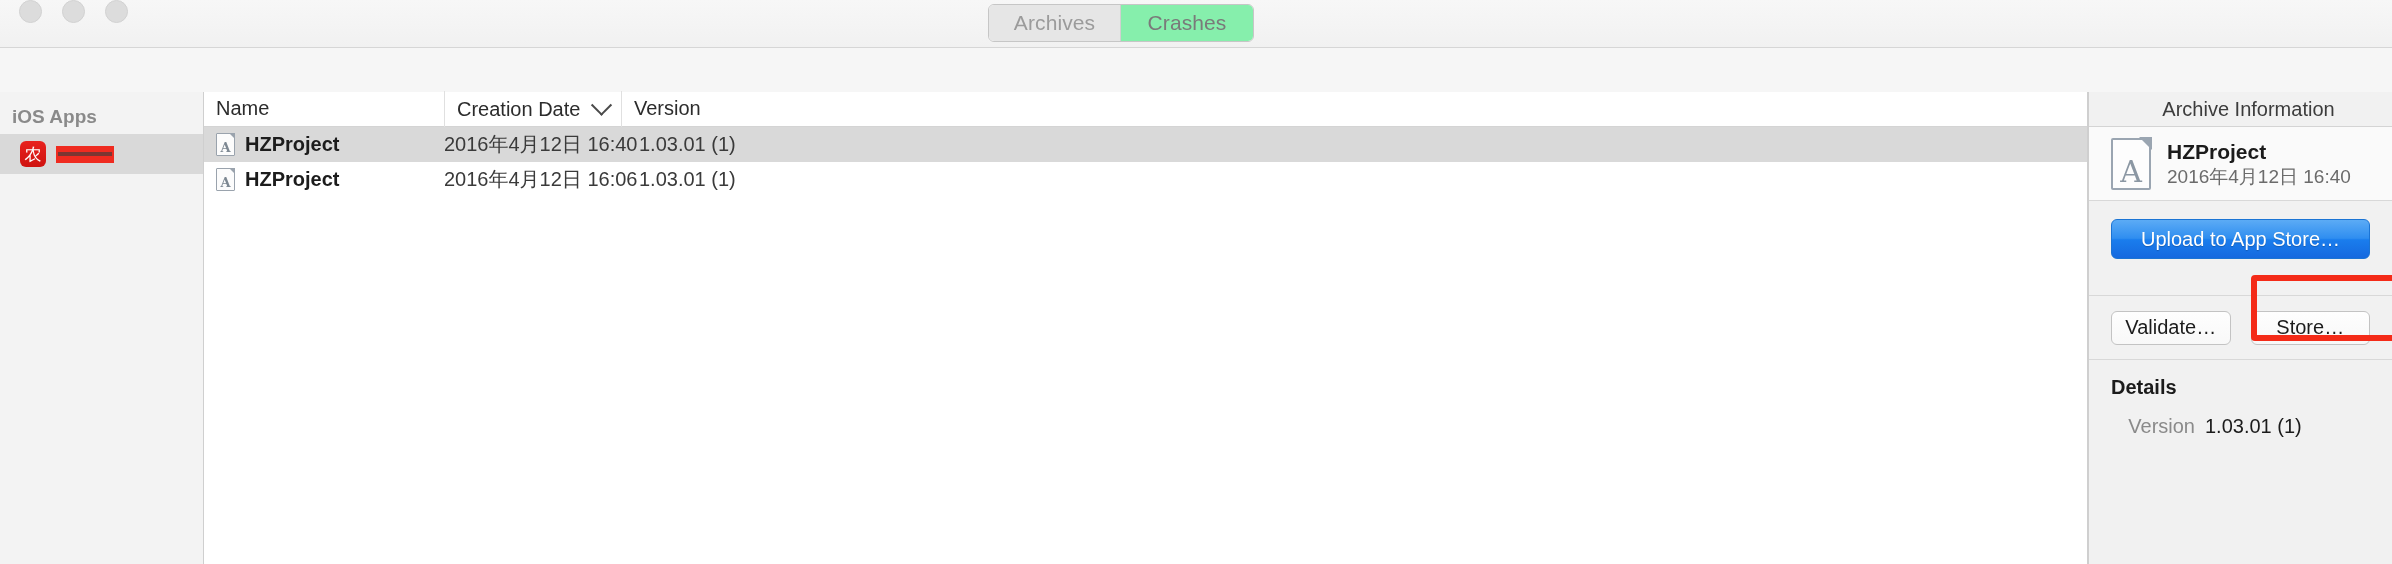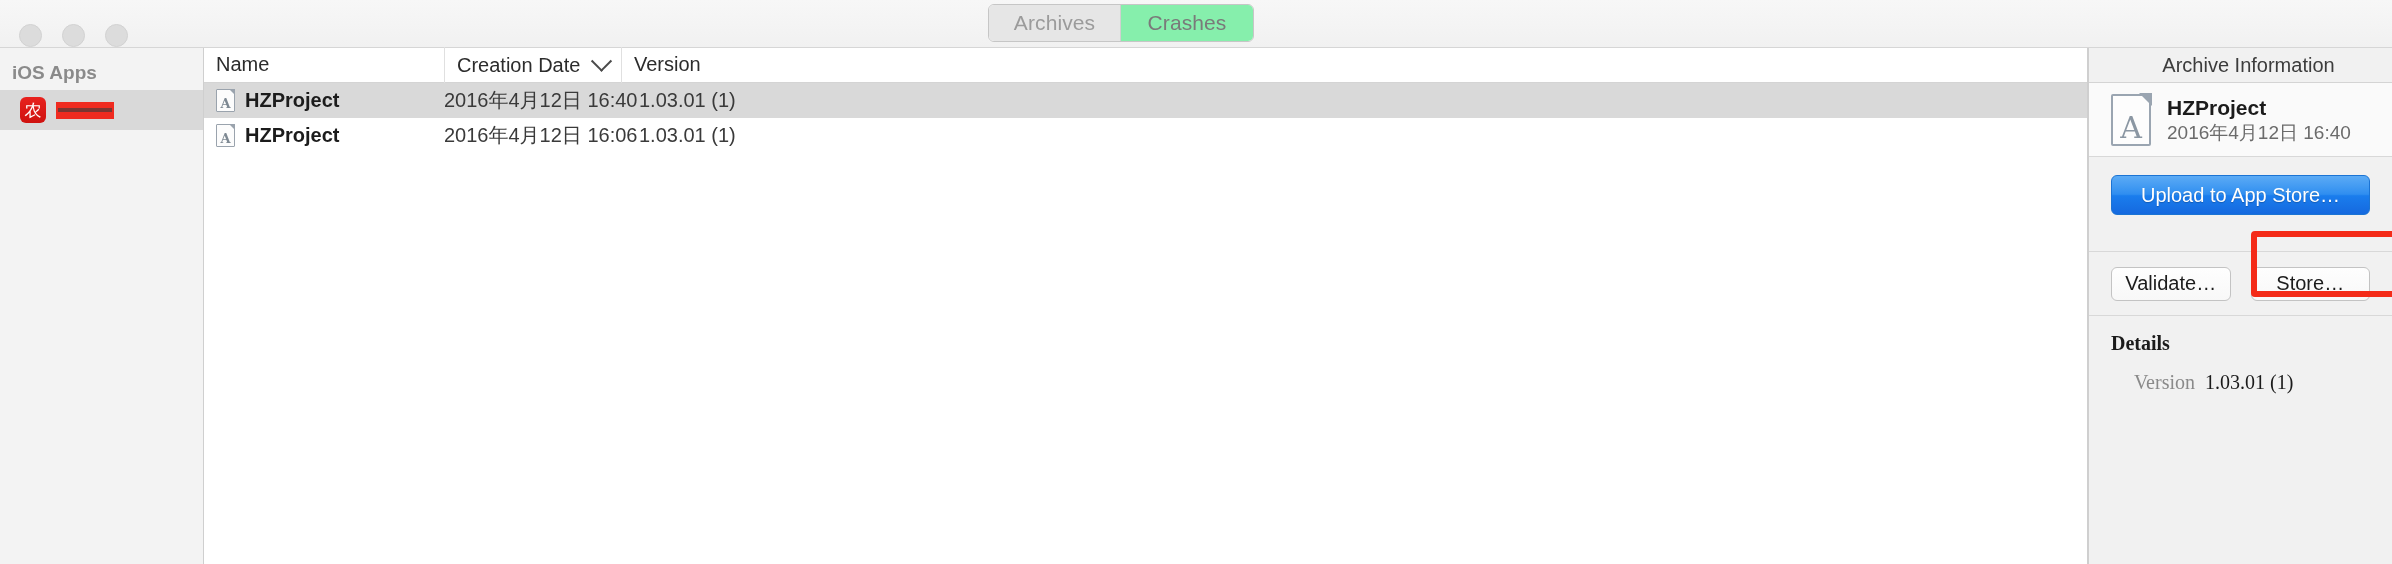--- a/index.html
+++ b/index.html
@@ -24,21 +24,21 @@
   }
 
   
   .titlebar {
     position: relative;
     height: 47px;
     min-height: 47px;
     background: linear-gradient(to bottom, #f7f7f7 0%, #f1f1f1 100%);
     border-bottom: 1px solid #d6d6d6;
     display: flex;
-    align-items: flex-end;
+    align-items: flex-start;
   }
   .traffic-lights {
     display: flex;
     align-items: center;
     gap: 20px;
     margin-left: 19px;
   }
   .light {
     width: 23px;
     height: 23px;
@@ -77,20 +77,21 @@
   .seg.unselected {
     background: #86efac;
     color: #7a7a7a;
   }
 
   
   .body {
     flex: 1;
     display: flex;
     min-height: 0;
+    margin-top: 44px;
   }
 
   
   .sidebar {
     width: 204px;
     min-width: 204px;
     background: #f3f3f3;
     border-right: 1px solid #cfcfcf;
     box-sizing: border-box;
     padding-top: 8px;
@@ -370,21 +371,20 @@
     border-radius: 4px;
     box-sizing: border-box;
     pointer-events: none;
   }
 
   .details-section {
     flex: 1;
     padding: 16px 22px 0 22px;
     background: #f1f1f1;
     box-sizing: border-box;
-    font-family: Liberation Serif, serif;
   }
   .details-title {
     font-size: 20px;
     font-weight: bold;
     color: #1b1b1b;
     margin-bottom: 16px;
   }
   .detail-row {
     display: flex;
     align-items: baseline;

